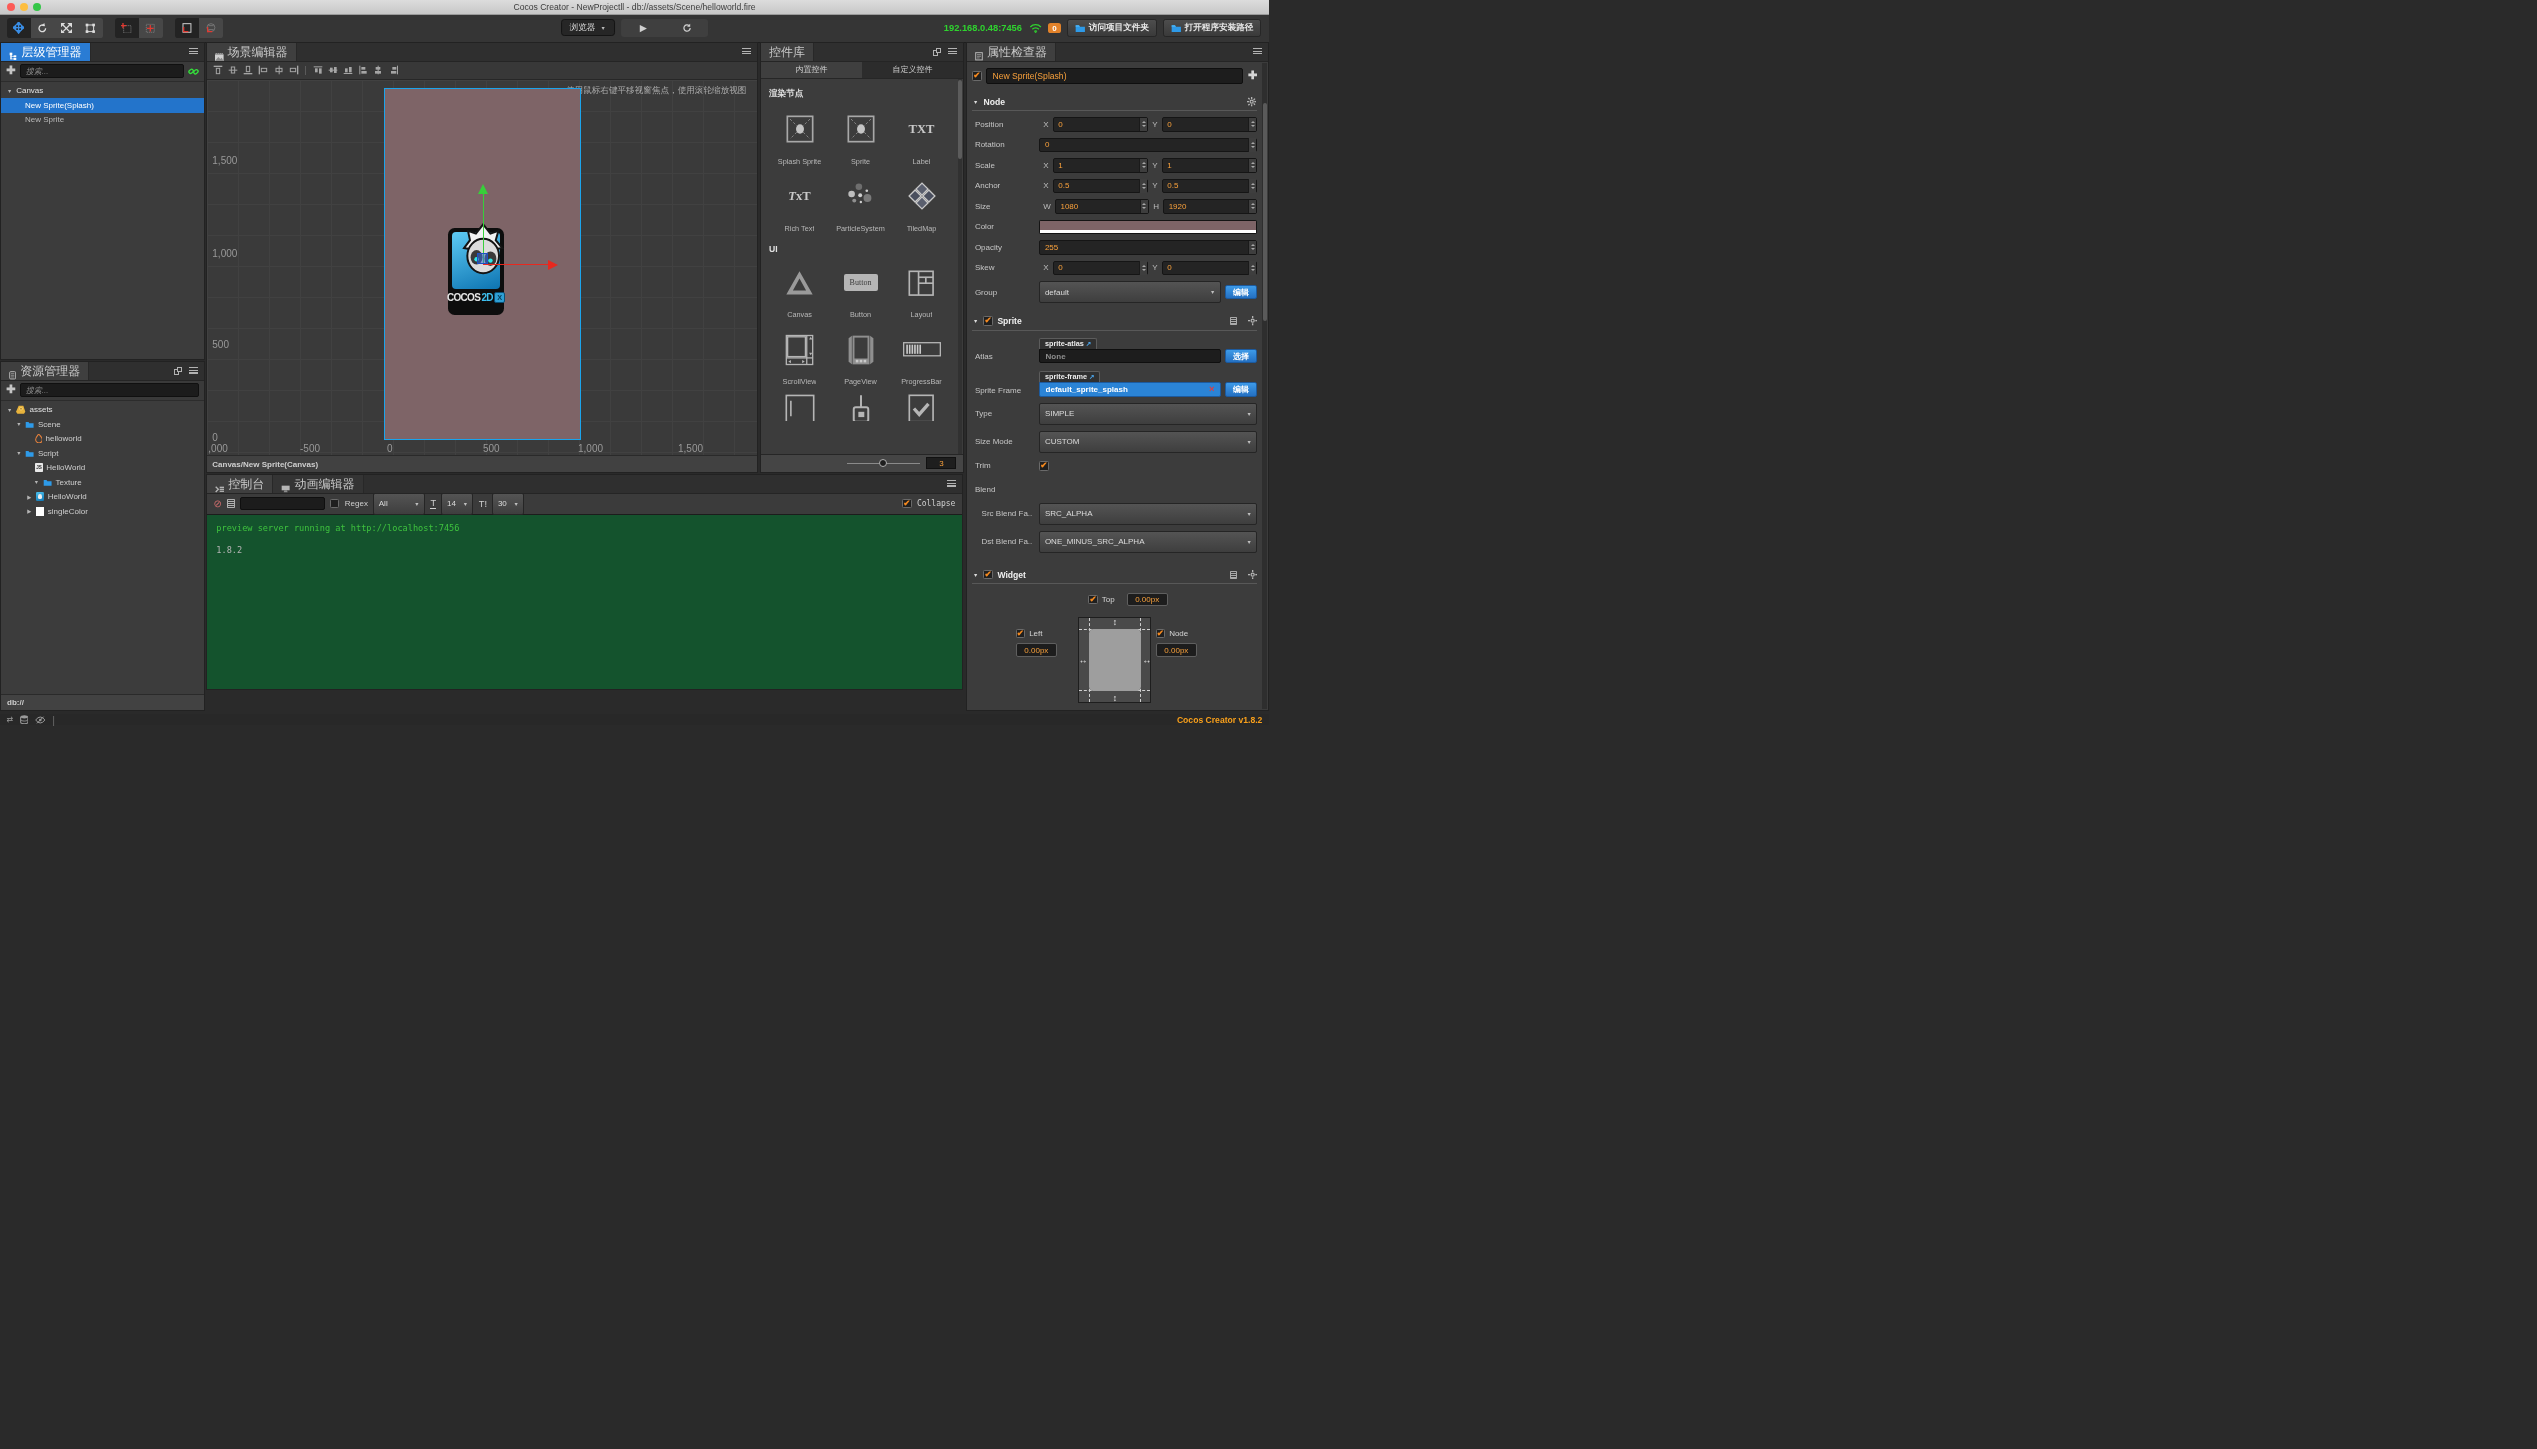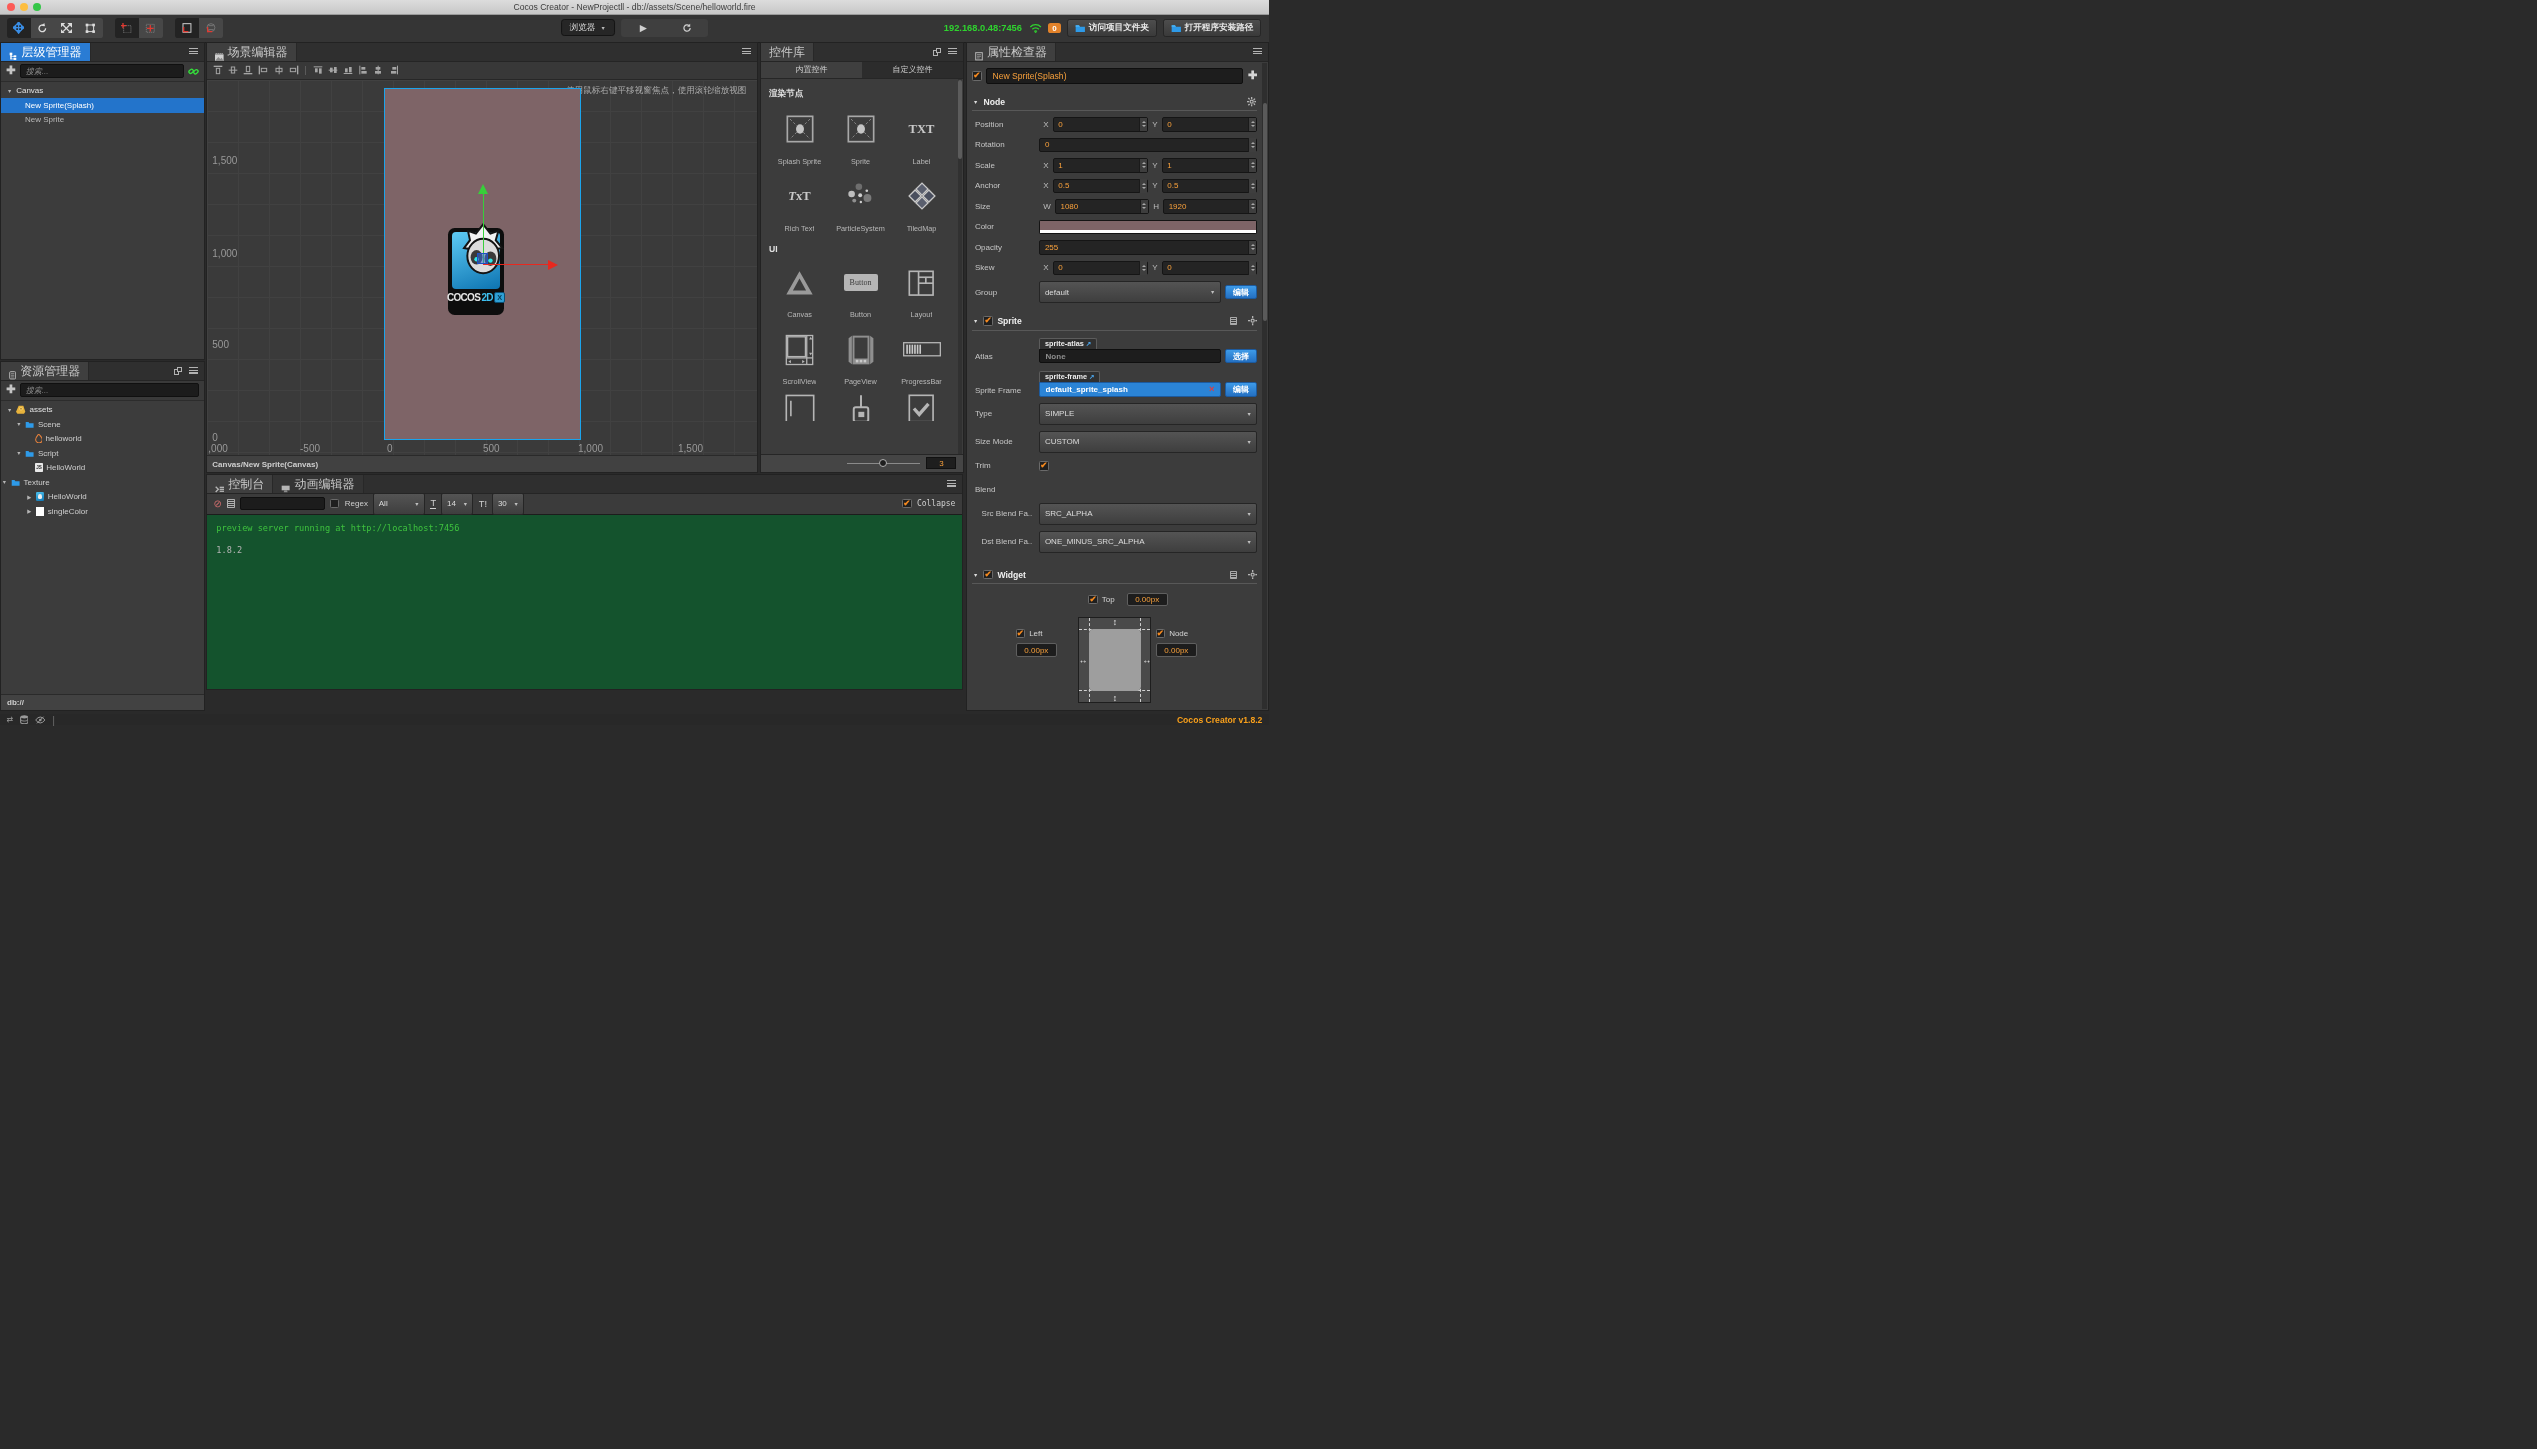--- a/index.html
+++ b/index.html
@@ -393,21 +393,21 @@
       <span class="caret">▼</span>
       <svg width="9.3" height="7.3" viewBox="0 0 16 13">
           <path d="M1 2h5l1.5 2H15v8H1z" fill="#2e9ae8"></path>
         </svg>
       <span>Script</span>
     </div>
     <div class="treerow" style="padding-left:34px">
       <span style="width:8px;height:8.6px;background:#e9e9e9;border-radius:0.7px;color:#2b2b2b;font-size:4.6px;font-weight:bold;display:inline-flex;align-items:center;justify-content:center">JS</span>
       <span>HelloWorld</span>
     </div>
-    <div class="treerow" style="padding-left:0">
+    <div class="treerow" style="padding-left:32px">
       <span class="caret">▼</span>
       <svg width="9.3" height="7.3" viewBox="0 0 16 13">
           <path d="M1 2h5l1.5 2H15v8H1z" fill="#2e9ae8"></path>
         </svg>
       <span>Texture</span>
     </div>
     <div class="treerow" style="padding-left:25px">
       <span class="caret">▶</span>
       <span style="width:8.6px;height:8.6px;background:linear-gradient(160deg,#4cc2ef,#0d74b2);border-radius:1.3px;display:inline-flex;align-items:center;justify-content:center">
           <i style="width:4.6px;height:5.3px;background:#eee;border-radius:50% 50% 40% 40%"></i>

